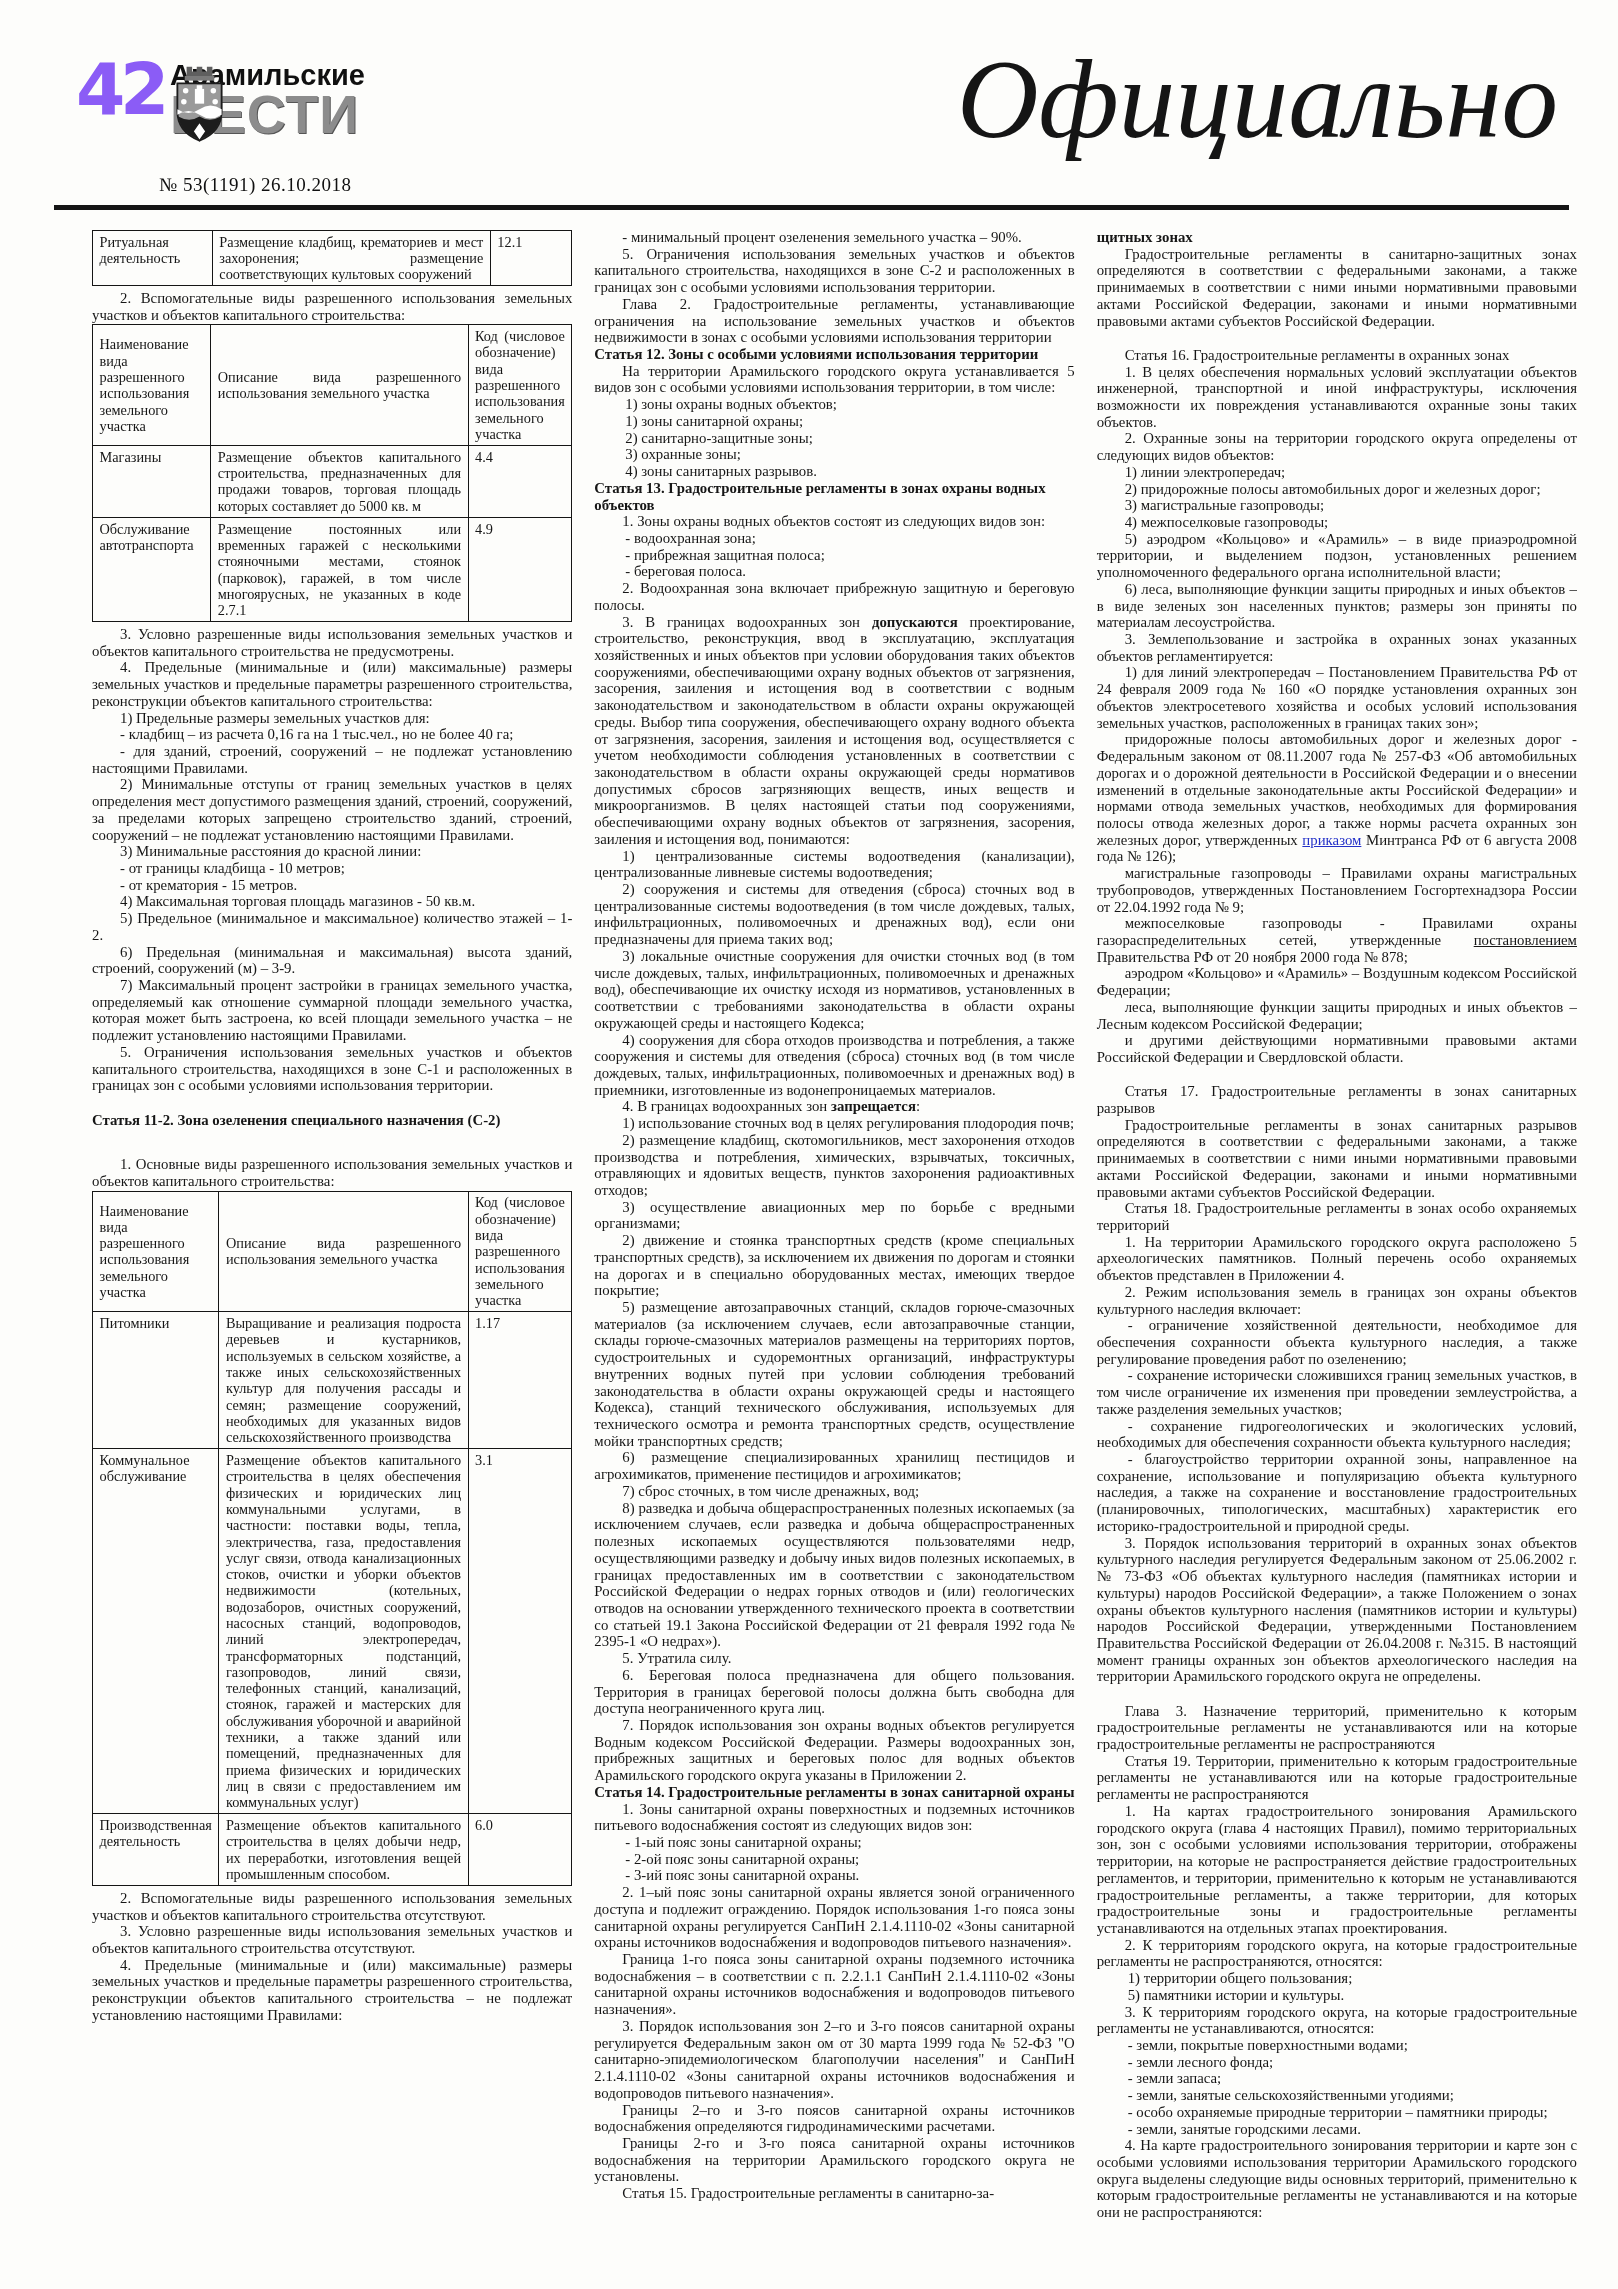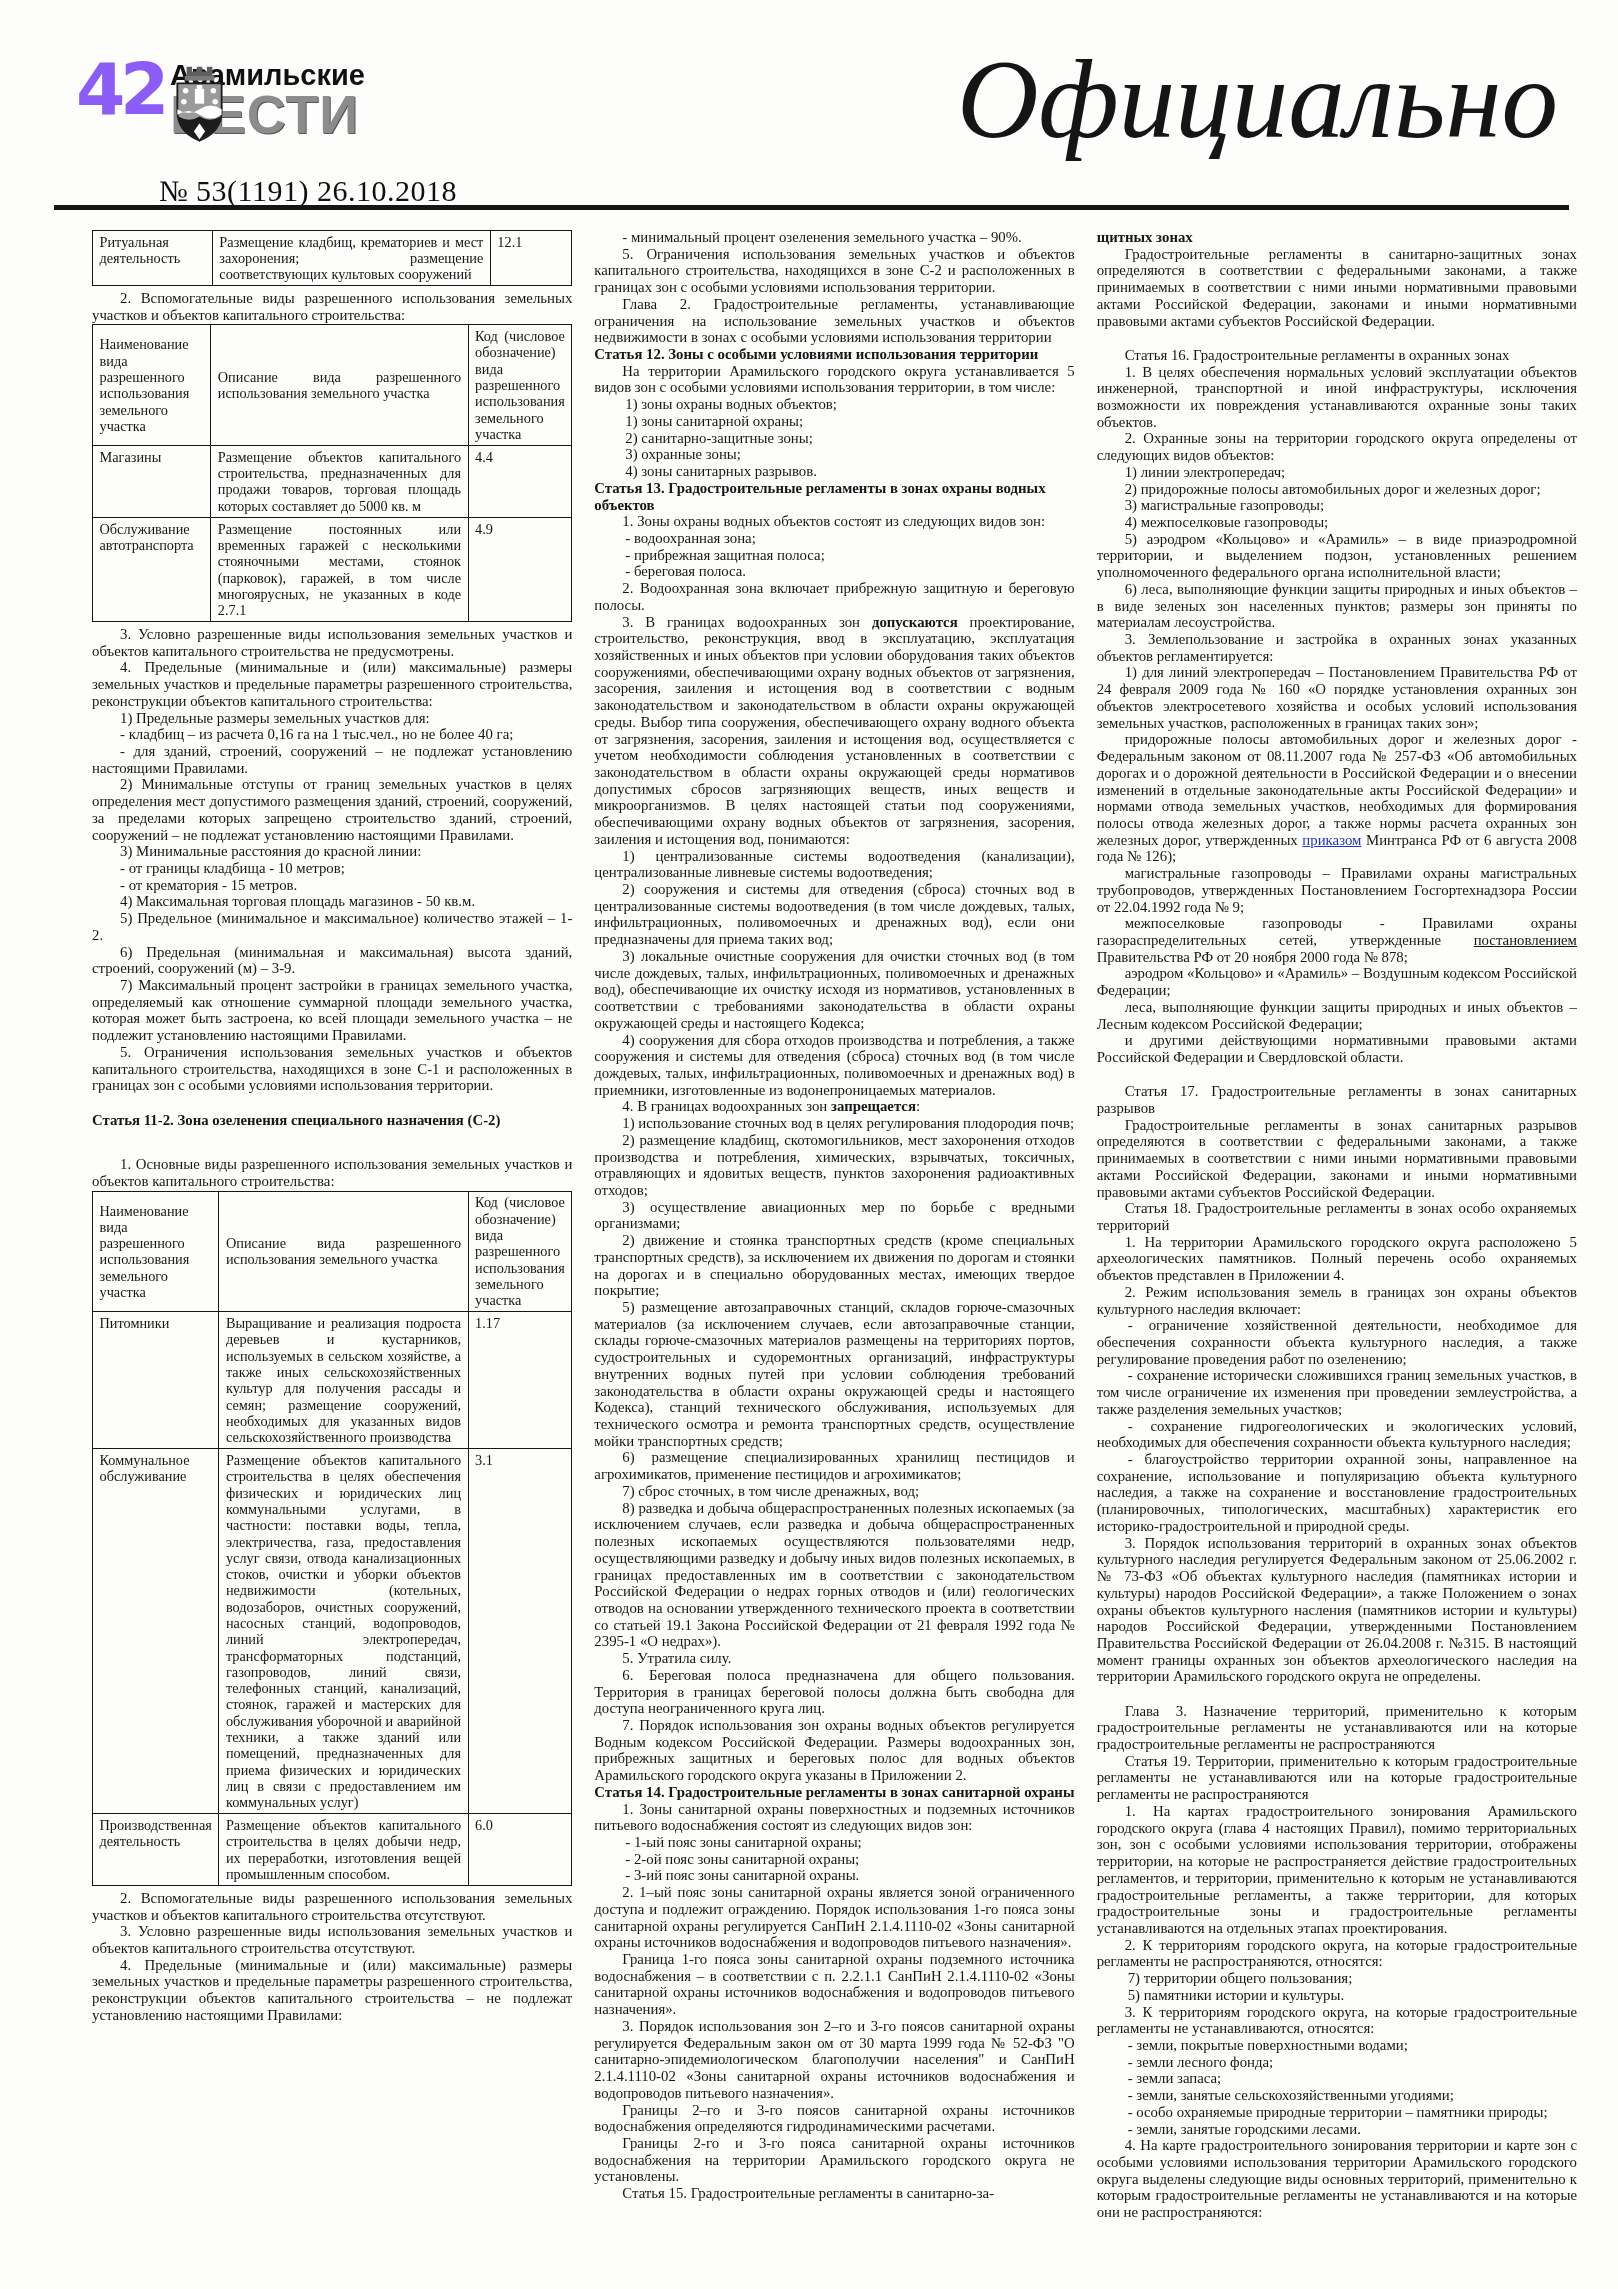--- a/index.html
+++ b/index.html
@@ -7,21 +7,21 @@
   body{font-family:"Liberation Serif",serif;color:#161616}
   .page{position:relative;width:1619px;height:2290px}
   
   .hdr{position:absolute;left:0;top:0;width:100%;height:214px}
   .pg-num{position:absolute;left:76px;top:54px;font-family:"DejaVu Sans",sans-serif;font-weight:bold;font-size:71px;line-height:1;letter-spacing:-5.5px;color:#8b5cf6}
   .brand{position:absolute;left:170px;top:61px;width:277px}
   .crest{position:absolute;left:0;top:1.8px}
   .brand-txt{}
   .b1{font-family:"Liberation Sans",sans-serif;font-weight:bold;font-size:29px;line-height:1;color:#101010}
   .b2{font-family:"Liberation Sans",sans-serif;font-weight:bold;font-size:54px;line-height:.92;color:#8c8c8c;letter-spacing:0.9px;text-shadow:0.9px 0.9px 0 #555}
-  .issue{position:absolute;left:159px;top:174px;font-size:30px;letter-spacing:0.5px;color:#101010;white-space:nowrap}
+  .issue{position:absolute;left:159px;top:174px;font-size:19px;letter-spacing:0.5px;color:#101010;white-space:nowrap}
   .section-title{position:absolute;right:61px;top:31px;font-style:italic;font-size:113px;line-height:1.2;font-family:"Liberation Serif",serif;color:#151515}
   .rule{position:absolute;left:54px;right:50px;top:205px;height:4.6px;background:#151515}
   
   .cols{position:absolute;left:92px;right:42px;top:229px;bottom:33px;display:flex;gap:22px;overflow:hidden}
   .col{flex:1 1 0;font-size:14.8px;line-height:1.13;text-align:justify}
   .p{text-indent:28px}
   .li{text-indent:31px}
   .hc{font-weight:bold;text-align:left;text-indent:0}
   .hj{font-weight:normal;text-indent:28px}
   .gap{margin-top:17.5px}
@@ -219,21 +219,21 @@
       <p class="p">2. Режим использования земель в границах зон охраны объектов культурного наследия включает:</p>
       <p class="li">-   ограничение хозяйственной деятельности, необходимое для обеспечения сохранности объекта культурного наследия, а также регулирование проведения работ по озеленению;</p>
       <p class="li">-   сохранение исторически сложившихся границ земельных участков, в том числе ограничение их изменения при проведении землеустройства, а также разделения земельных участков;</p>
       <p class="li">-   сохранение гидрогеологических и экологических условий, необходимых для обеспечения сохранности объекта культурного наследия;</p>
       <p class="li">-   благоустройство территории охранной зоны, направленное на сохранение, использование и популяризацию объекта культурного наследия, а также на сохранение и восстановление градостроительных (планировочных, типологических, масштабных) характеристик его историко-градостроительной и природной среды.</p>
       <p class="p">3. Порядок использования территорий в охранных зонах объектов культурного наследия регулируется Федеральным законом от 25.06.2002 г. № 73-ФЗ «Об объектах культурного наследия (памятниках истории и культуры) народов Российской Федерации», а также Положением о зонах охраны объектов культурного насления (памятников истории и культуры) народов Российской Федерации, утвержденными Постановлением Правительства Российской Федерации от 26.04.2008 г. №315. В настоящий момент границы охранных зон объектов археологического наследия на территории Арамильского городского округа не определены.</p>
       <p class="p gap">Глава 3. Назначение территорий, применительно к которым градостроительные регламенты не устанавливаются или на которые градостроительные регламенты не распространяются</p>
       <p class="hj">Статья 19. Территории, применительно к которым градостроительные регламенты не устанавливаются или на которые градостроительные регламенты не распространяются</p>
       <p class="p">1. На картах градостроительного зонирования Арамильского городского округа (глава 4 настоящих Правил), помимо территориальных зон, зон с особыми условиями использования территории, отображены территории, на которые не распространяется действие градостроительных регламентов, и территории, применительно к которым не устанавливаются градостроительные регламенты, а также территории, для которых градостроительные зоны и градостроительные регламенты устанавливаются на отдельных этапах проектирования.</p>
       <p class="p">2. К территориям городского округа, на которые градостроительные регламенты не распространяются, относятся:</p>
-      <p class="li">7) территории общего пользования;</p>
+      <p class="li">1) территории общего пользования;</p>
       <p class="li">5) памятники истории и культуры.</p>
       <p class="p">3. К территориям городского округа, на которые градостроительные регламенты не устанавливаются, относятся:</p>
       <p class="li">-   земли, покрытые поверхностными водами;</p>
       <p class="li">-   земли лесного фонда;</p>
       <p class="li">-   земли запаса;</p>
       <p class="li">-   земли, занятые сельскохозяйственными угодиями;</p>
       <p class="li">-   особо охраняемые природные территории – памятники природы;</p>
       <p class="li">-   земли, занятые городскими лесами.</p>
       <p class="p">4. На карте градостроительного зонирования территории и карте зон с особыми условиями использования территории Арамильского городского округа выделены следующие виды основных территорий, применительно к которым градостроительные регламенты не устанавливаются и на которые они не распространяются:</p>
     </section>

